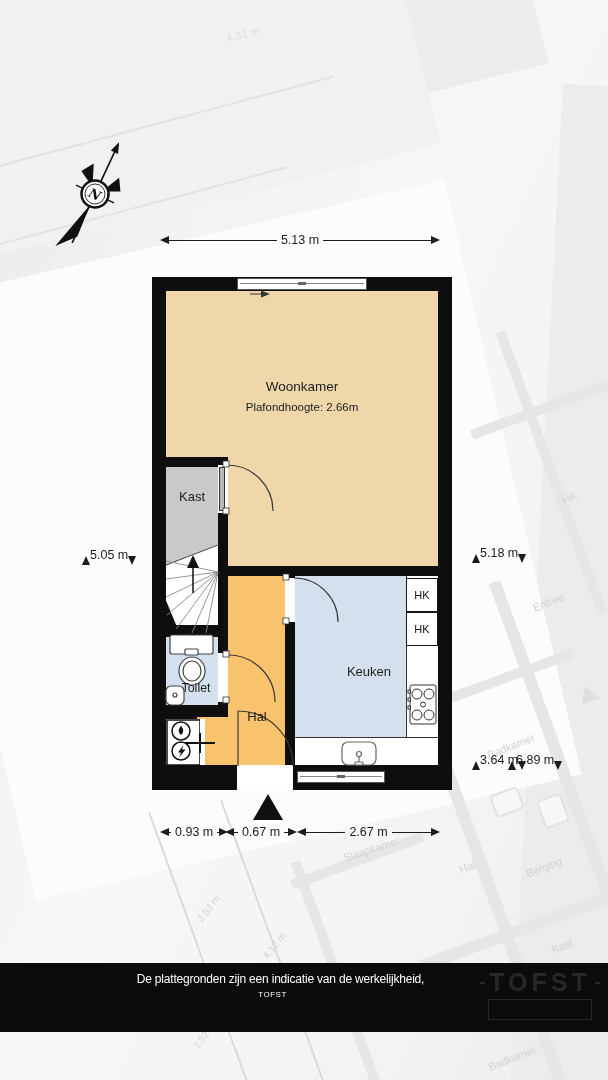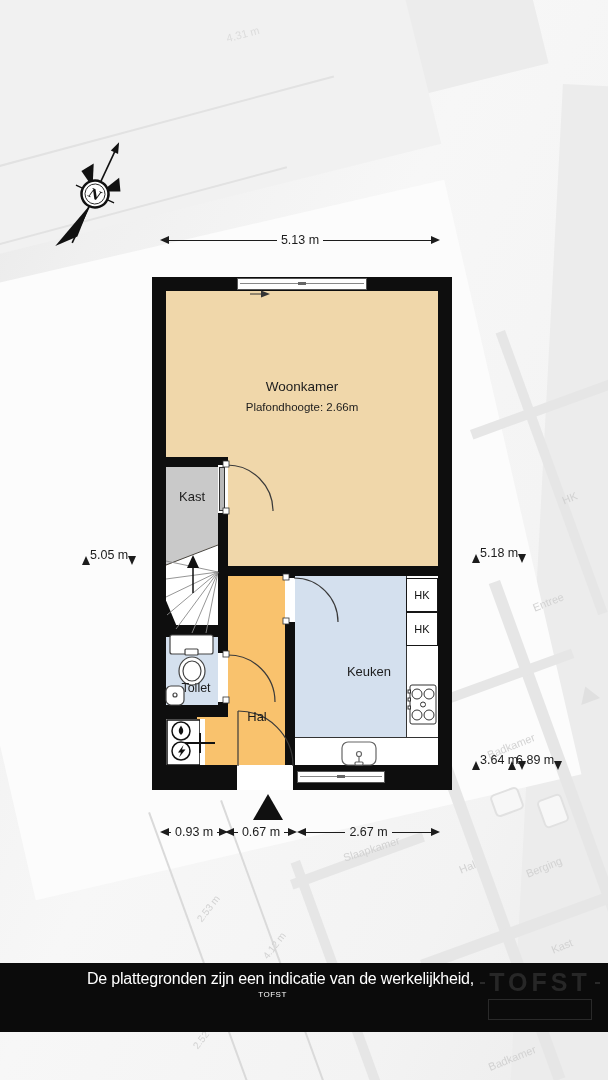--- a/index.html
+++ b/index.html
@@ -113,21 +113,21 @@
   .dim-l3{left:82px;top:633px;width:50px;height:77px;}
   .dim-r1{left:472px;top:285px;width:50px;height:278px;}
   .dim-r2{left:508px;top:285px;width:50px;height:485px;}
   .dim-r3{left:472px;top:578px;width:50px;height:192px;}
   .dim-b1{left:160px;top:824px;width:65px;height:16px;text-align:center;}
   .dim-b2{left:225px;top:824px;width:72px;height:16px;}
   .dim-b3{left:297px;top:824px;width:143px;height:16px;justify-content:space-between;}
   
   .footer{left:0;top:963px;width:608px;height:69px;background:#0b0b0b;color:#fff;}
   .disclaimer{position:absolute;left:0;top:8px;width:545px;text-align:center;}
-  .disclaimer .dline{font-size:16px;line-height:16px;letter-spacing:-0.2px;padding-left:16px;}
+  .disclaimer .dline{font-size:12px;line-height:16px;letter-spacing:-0.2px;padding-left:16px;}
   .disclaimer .dsmall{font-size:8px;margin-top:3px;letter-spacing:0.5px;}
   .logo{position:absolute;right:8px;top:5px;width:120px;text-align:center;color:#2a2a2a;}
   .logo-row{display:flex;align-items:center;justify-content:center;gap:4px;}
   .logo-dash{width:12px;height:2px;background:#2a2a2a;}
   .logo-text{font-size:25px;font-weight:bold;letter-spacing:4px;color:#272727;}
   .logo-box{margin:2px auto 0;width:102px;height:19px;border:1px solid #2a2a2a;}
   svg{position:absolute;overflow:visible;}
 </style>
 </head>
 <body>

